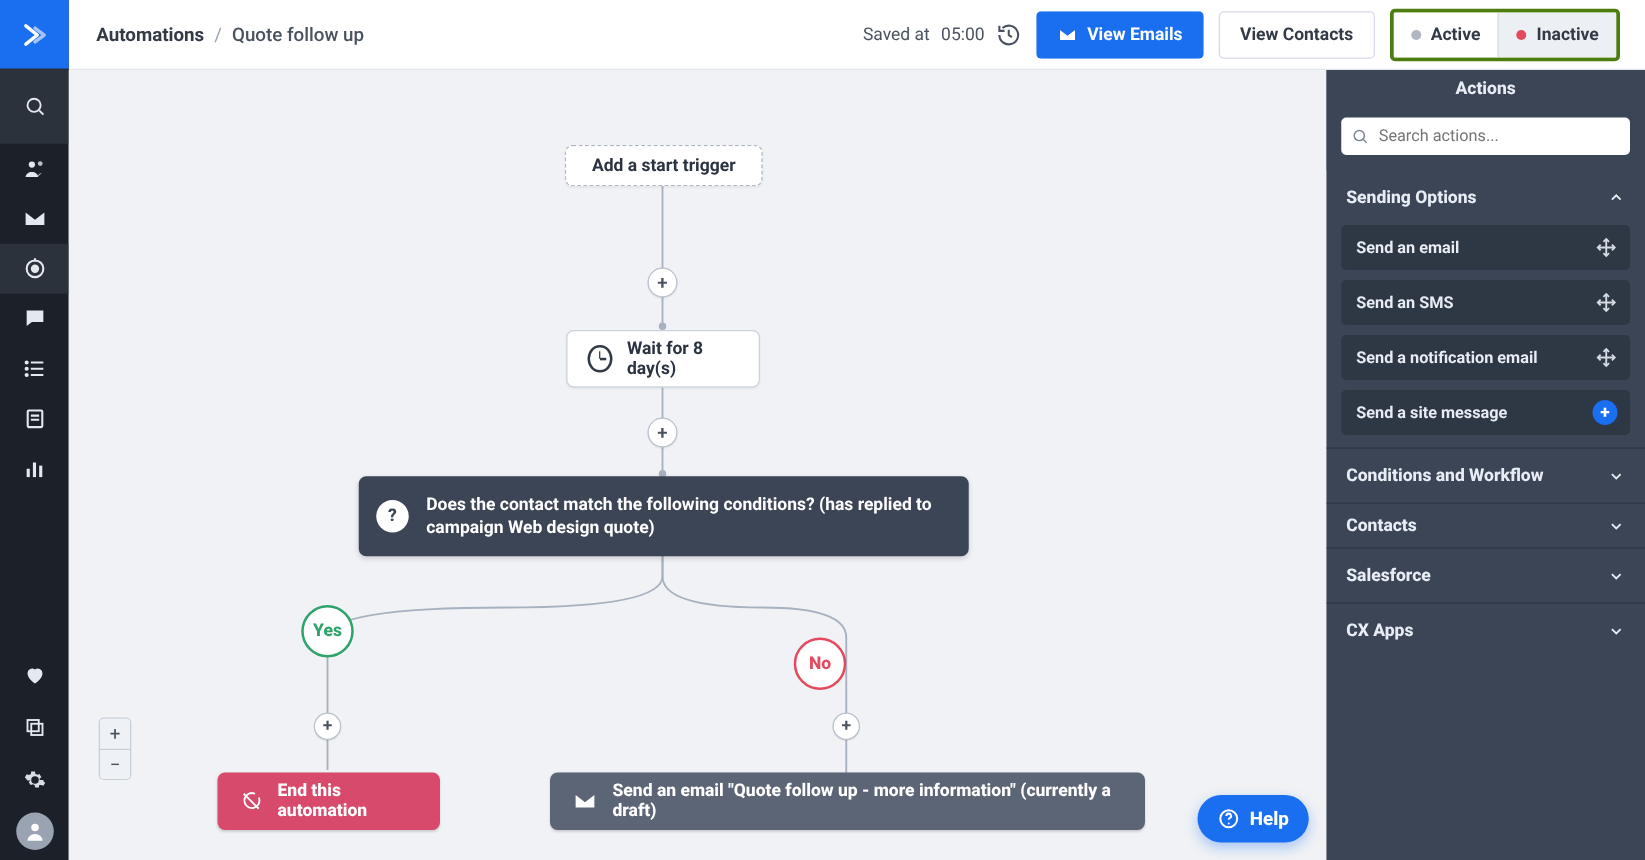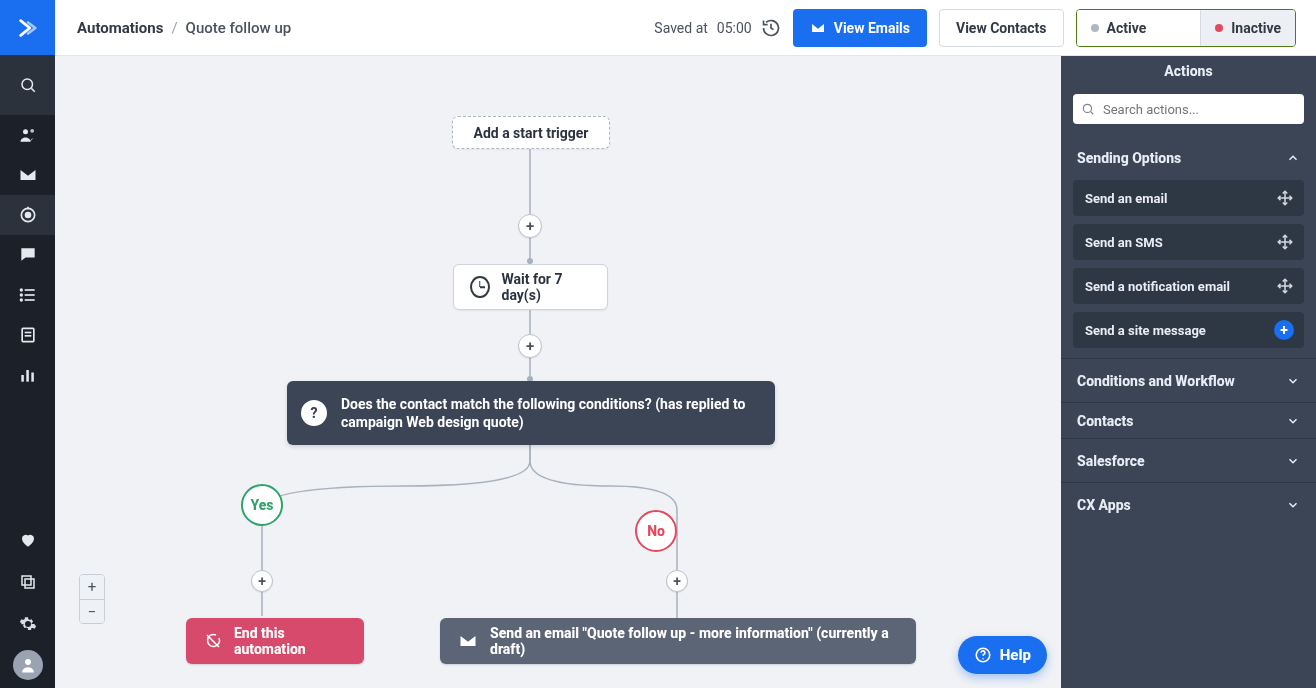--- a/index.html
+++ b/index.html
@@ -18,21 +18,21 @@
   .main { flex:1; display:flex; flex-direction:column; min-width:0; }
   .topbar { height:56px; background:#fff; border-bottom:1px solid #e3e7ed; display:flex; align-items:center; padding:0 20px 0 22px; gap:12px; }
   .crumbs { display:flex; align-items:center; gap:8px; color:#323a45; font-size:15px; font-weight:700; }
   .crumbs .sep { color:#9aa3b2; font-weight:400; }
   .crumbs .leaf { font-weight:500; color:#4a5260;text-align:right; }
   .top-spacer { flex:1; }
   .saved { color:#4a5260; font-size:14px; display:flex; align-items:center; gap:9px; }
   .btn { height:38px; padding:0 16px; border-radius:4px; font-weight:700; font-size:14px; display:inline-flex; align-items:center; gap:8px; cursor:pointer; border:1px solid transparent; }
   .btn.primary { background:#1a6ef0; color:#fff; }
   .btn.secondary { background:#fff; border:1px solid #d6dbe3; color:#323a45; }
-  .seg { display:flex; border:1px solid #4d7c0f; border-radius:4px; overflow:hidden;gap:40px; }
+  .seg { display:flex; border:3px solid #4d7c0f; border-radius:4px; overflow:hidden; }
   .seg .seg-opt { height:36px; padding:0 14px; display:flex; align-items:center; gap:8px; font-weight:700; font-size:14px; color:#323a45; cursor:pointer; background:#fff; }
   .seg .seg-opt + .seg-opt { border-left:1px solid #d6dbe3; }
   .seg .seg-opt .dot { width:8px; height:8px; border-radius:50%; }
   .seg .seg-opt.active .dot{ background:#b0b7c1;}
   .seg .seg-opt.inactive { background:#eceff3; }
   .seg .seg-opt.inactive .dot{ background:#e34a5e;}
 
   .workspace { flex:1; display:flex; min-height:0; }
   .canvas { flex:1; position:relative; background:#f0f2f5; overflow:hidden; }
   svg.flow { position:absolute; inset:0; width:100%; height:100%; }
@@ -224,41 +224,41 @@
         </svg>
 
         <div class="node dashed" style="left:397px; top:28px; width:158px; height:33px;margin-top:32px;">
           <span>Add a start trigger</span>
         </div>
 
         <div class="plus-circle" style="left:463px; top:158px;">+</div>
 
         <div class="node wait" style="left:398px; top:208px; width:155px; height:46px;">
           <span class="clock"></span>
-          <span>Wait for 7 day(s)</span>
+          <span>Wait for 8 day(s)</span>
         </div>
 
         <div class="plus-circle" style="left:463px; top:278px;">+</div>
 
         <div class="condition" style="left:232px; top:325px; width:488px;">
           <div class="cond-q">?</div>
           <div style="flex:1">Does the contact match the following conditions? (has replied to campaign Web design quote)</div>
         </div>
 
         <div class="branch-chip yes" style="left:186px; top:428px;">
             <span>Yes</span>
           </div>
         <div class="branch-chip no" style="left:580px; top:454px;">
             <span>No</span>
           </div>
 
         <div class="plus-circle plus-small" style="left:196px; top:514px;">+</div>
         <div class="plus-circle plus-small" style="left:611px; top:514px;">+</div>
 
-        <div class="action end" style="left:119px; top:562px; width:178px;margin-left:12px;">
+        <div class="action end" style="left:119px; top:562px; width:178px;">
           <span class="ic">
               <svg width="18" height="18" viewBox="0 0 24 24" fill="none" stroke="#fff" stroke-width="2">
                 <path d="M4 4l16 16"></path>
                 <path d="M20 8a8 8 0 1 1-4-4"></path>
               </svg>
             </span>
           <span>End this automation</span>
         </div>
 
         <div class="action email" style="left:385px; top:562px; width:476px;">

